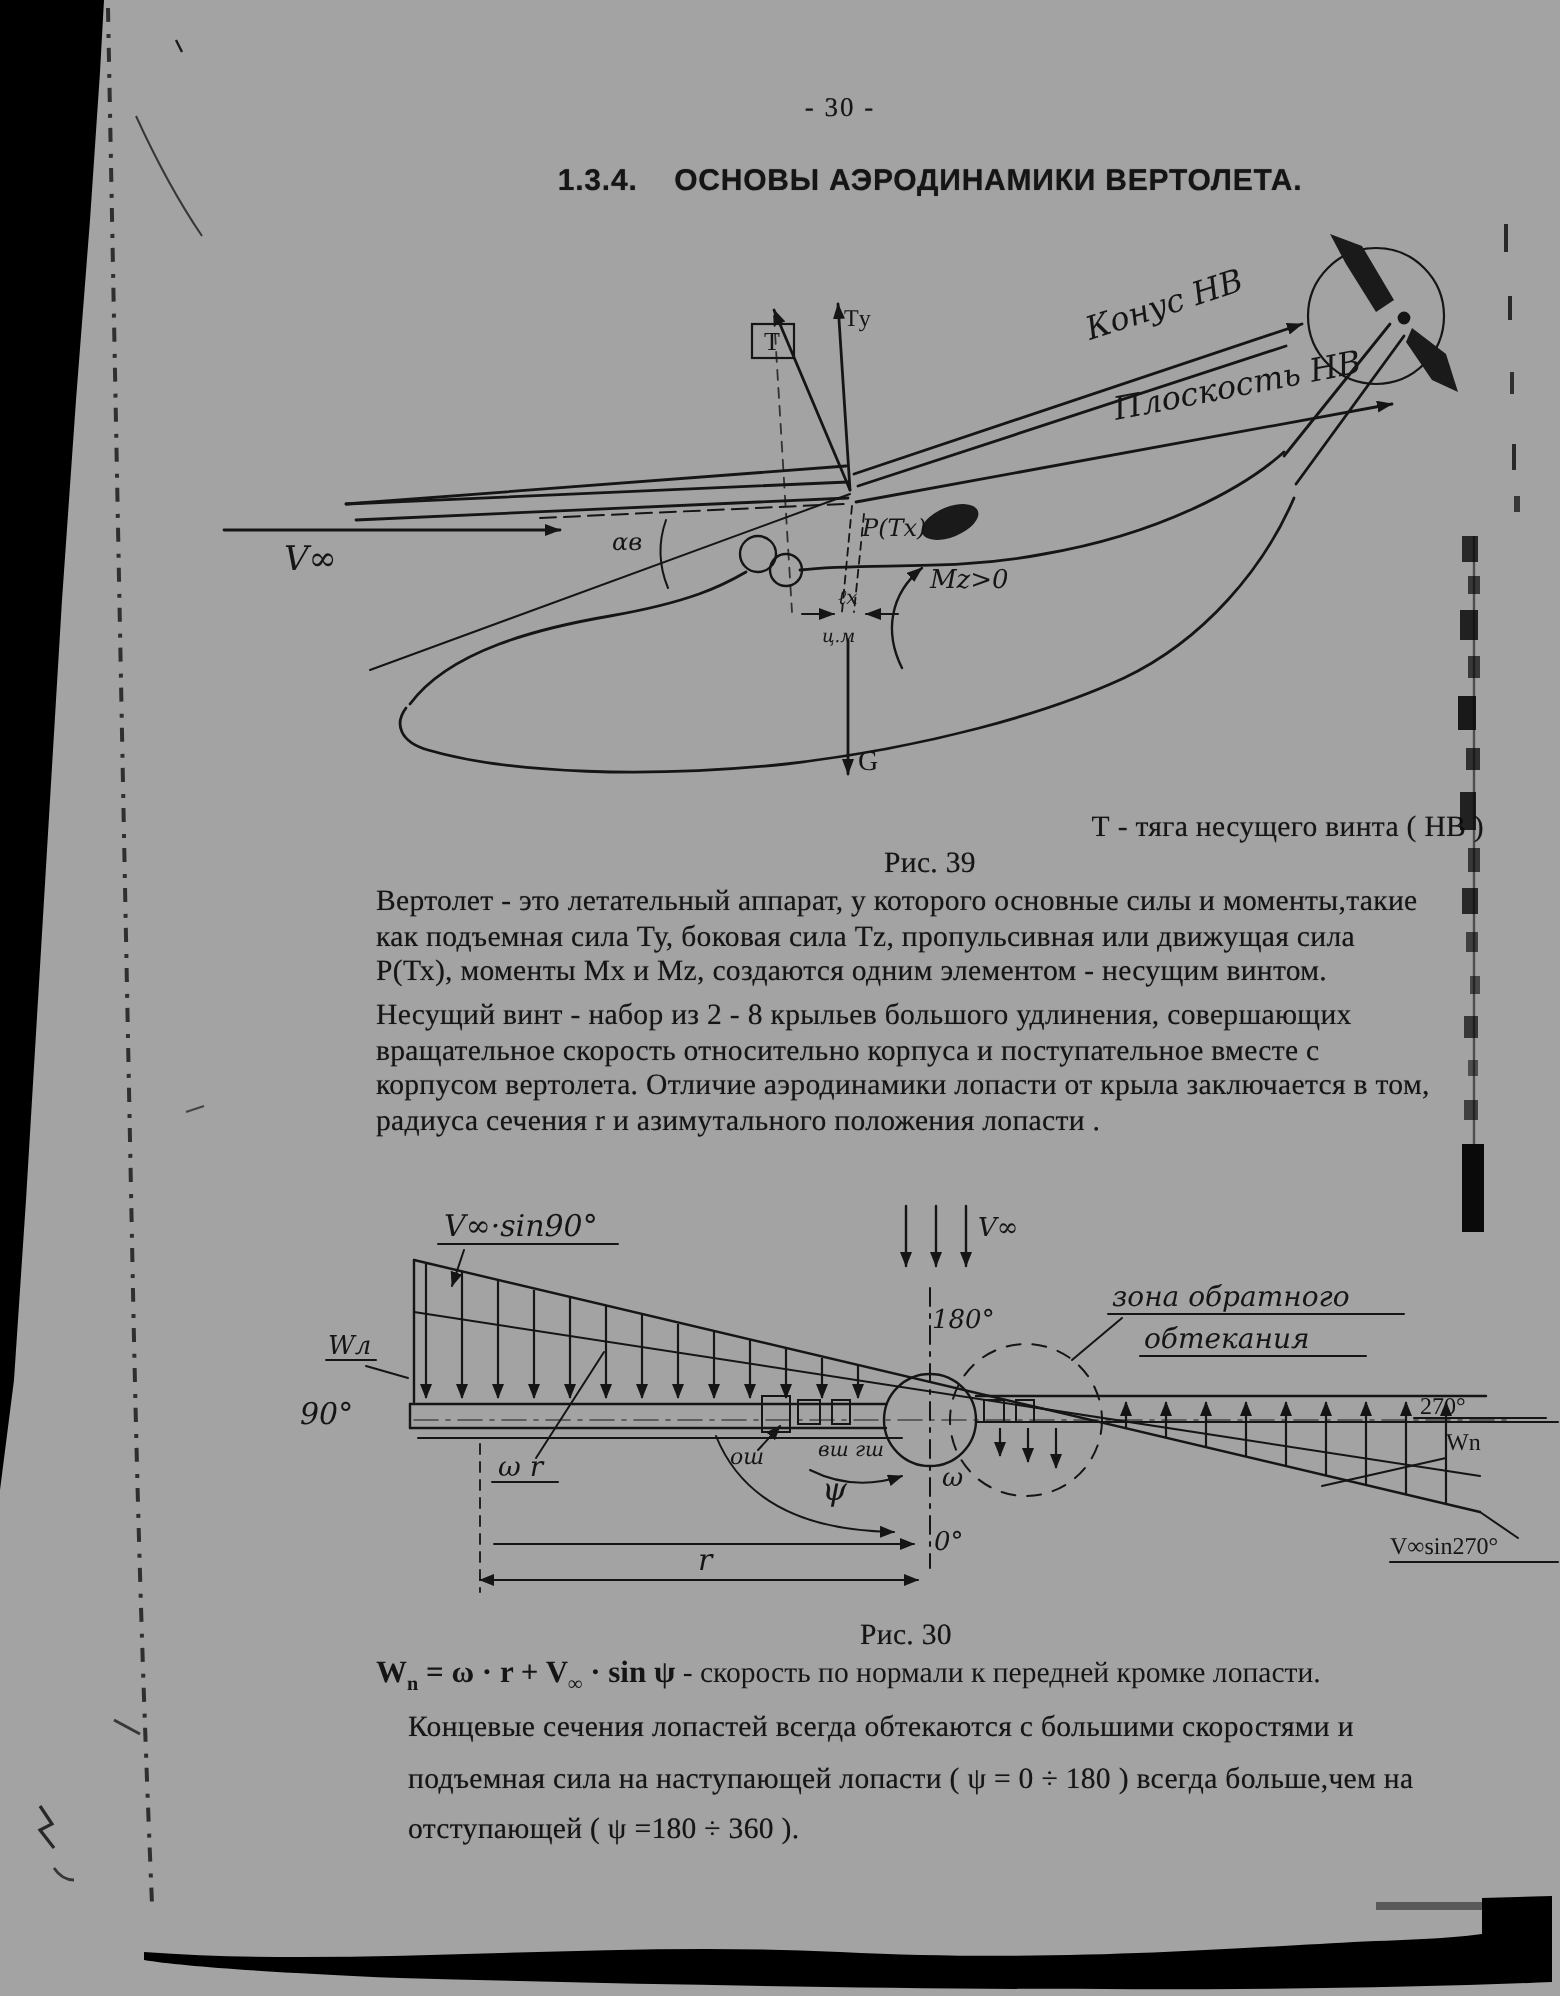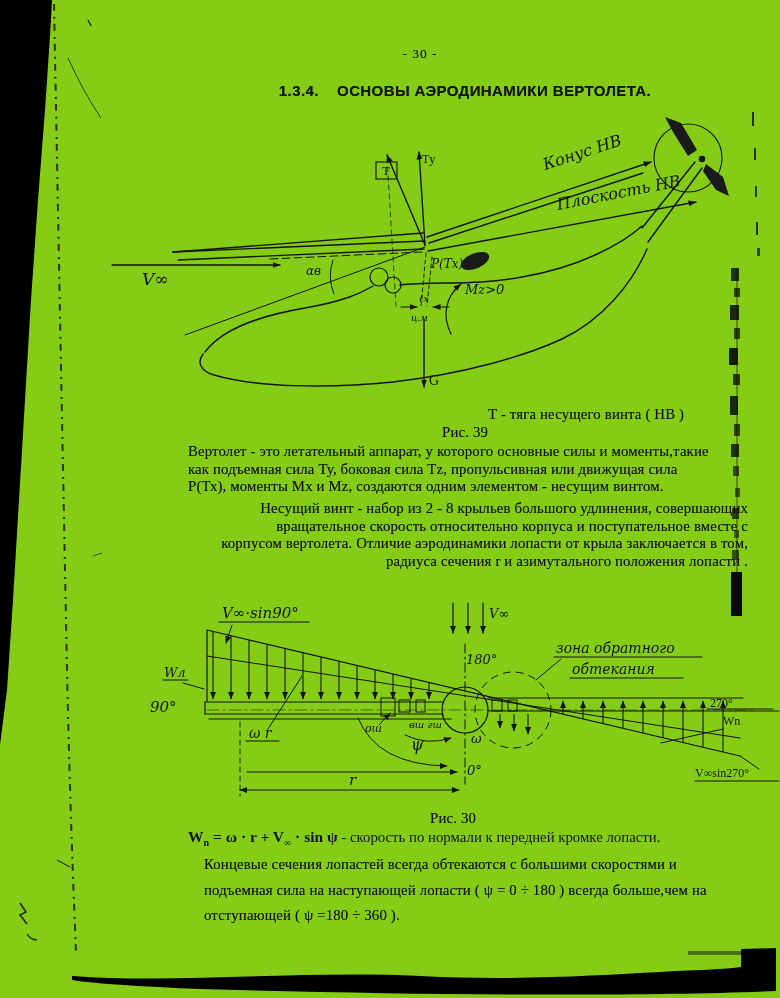--- a/index.html
+++ b/index.html
@@ -1,22 +1,22 @@
 <!DOCTYPE html>
 <html><head>
 <meta charset="utf-8">
 <style>
   html,body{margin:0;padding:0;background:#e8e8e6;}
-  .page{position:relative;width:780px;height:998px;background:#84cc16;overflow:hidden;
+  .page{position:relative;width:780px;height:998px;background:#a3a3a3;overflow:hidden;
         font-family:"Liberation Serif",serif;color:#151515;}
   .abs{position:absolute;}
   .txt{font-size:14.8px;letter-spacing:.15px;white-space:nowrap;
        text-shadow:0 0 .4px rgba(20,20,20,.55);}
   .center{text-align:center;}
-  .right{text-align:center;}
+  .right{text-align:right;}
   .heading{font-family:"Liberation Sans",sans-serif;font-weight:bold;font-size:15px;
            letter-spacing:.4px;white-space:nowrap;text-shadow:0 0 .5px rgba(0,0,0,.6);}
   .pagenum{font-size:13.5px;letter-spacing:1px;}
   .lines div{line-height:17.5px;}
   .lines3 div{line-height:25.5px;margin-left:16px;}
   .formula{font-size:14.8px;white-space:nowrap;}
   .formula .math{font-weight:bold;font-size:15.5px;}
   .formula sub{font-size:.65em;}
   svg text{fill:#151515;}
   .hw{font-family:"DejaVu Serif",serif;font-style:italic;}
@@ -103,21 +103,21 @@
 
   <div class="abs txt right" style="top:406px;left:430px;width:312px;">Т - тяга несущего винта ( НВ )</div>
   <div class="abs txt center" style="top:424px;left:190px;width:550px;">Рис. 39</div>
 
   <div class="abs txt lines" style="top:443px;left:188px;width:560px;">
     <div>Вертолет - это  летательный  аппарат, у которого основные силы и моменты,такие</div>
     <div>как подъемная  сила Ту, боковая сила Tz, пропульсивная  или  движущая  сила</div>
     <div>Р(Тх),  моменты  Мх  и  Mz, создаются одним элементом - несущим винтом.</div>
   </div>
 
-  <div class="abs txt lines" style="top:500px;left:188px;width:560px;text-align:right;">
+  <div class="abs txt lines" style="top:500px;left:188px;width:560px;">
     <div>Несущий винт  - набор из 2 - 8 крыльев большого удлинения, совершающих</div>
     <div>вращательное скорость относительно корпуса и поступательное вместе с</div>
     <div>корпусом вертолета. Отличие аэродинамики лопасти от крыла заключается в том,</div>
     <div>радиуса сечения r и азимутального положения лопасти .</div>
   </div>
 
   <svg class="abs" style="top:588px;left:55px;" width="725" height="218" viewBox="0 0 725 218">
     <defs>
       <marker id="a30" markerUnits="userSpaceOnUse" markerWidth="9" markerHeight="8" refX="7" refY="3" orient="auto">
         <path d="M0,0 L7.5,3 L0,6 Z" fill="#151515"></path>

